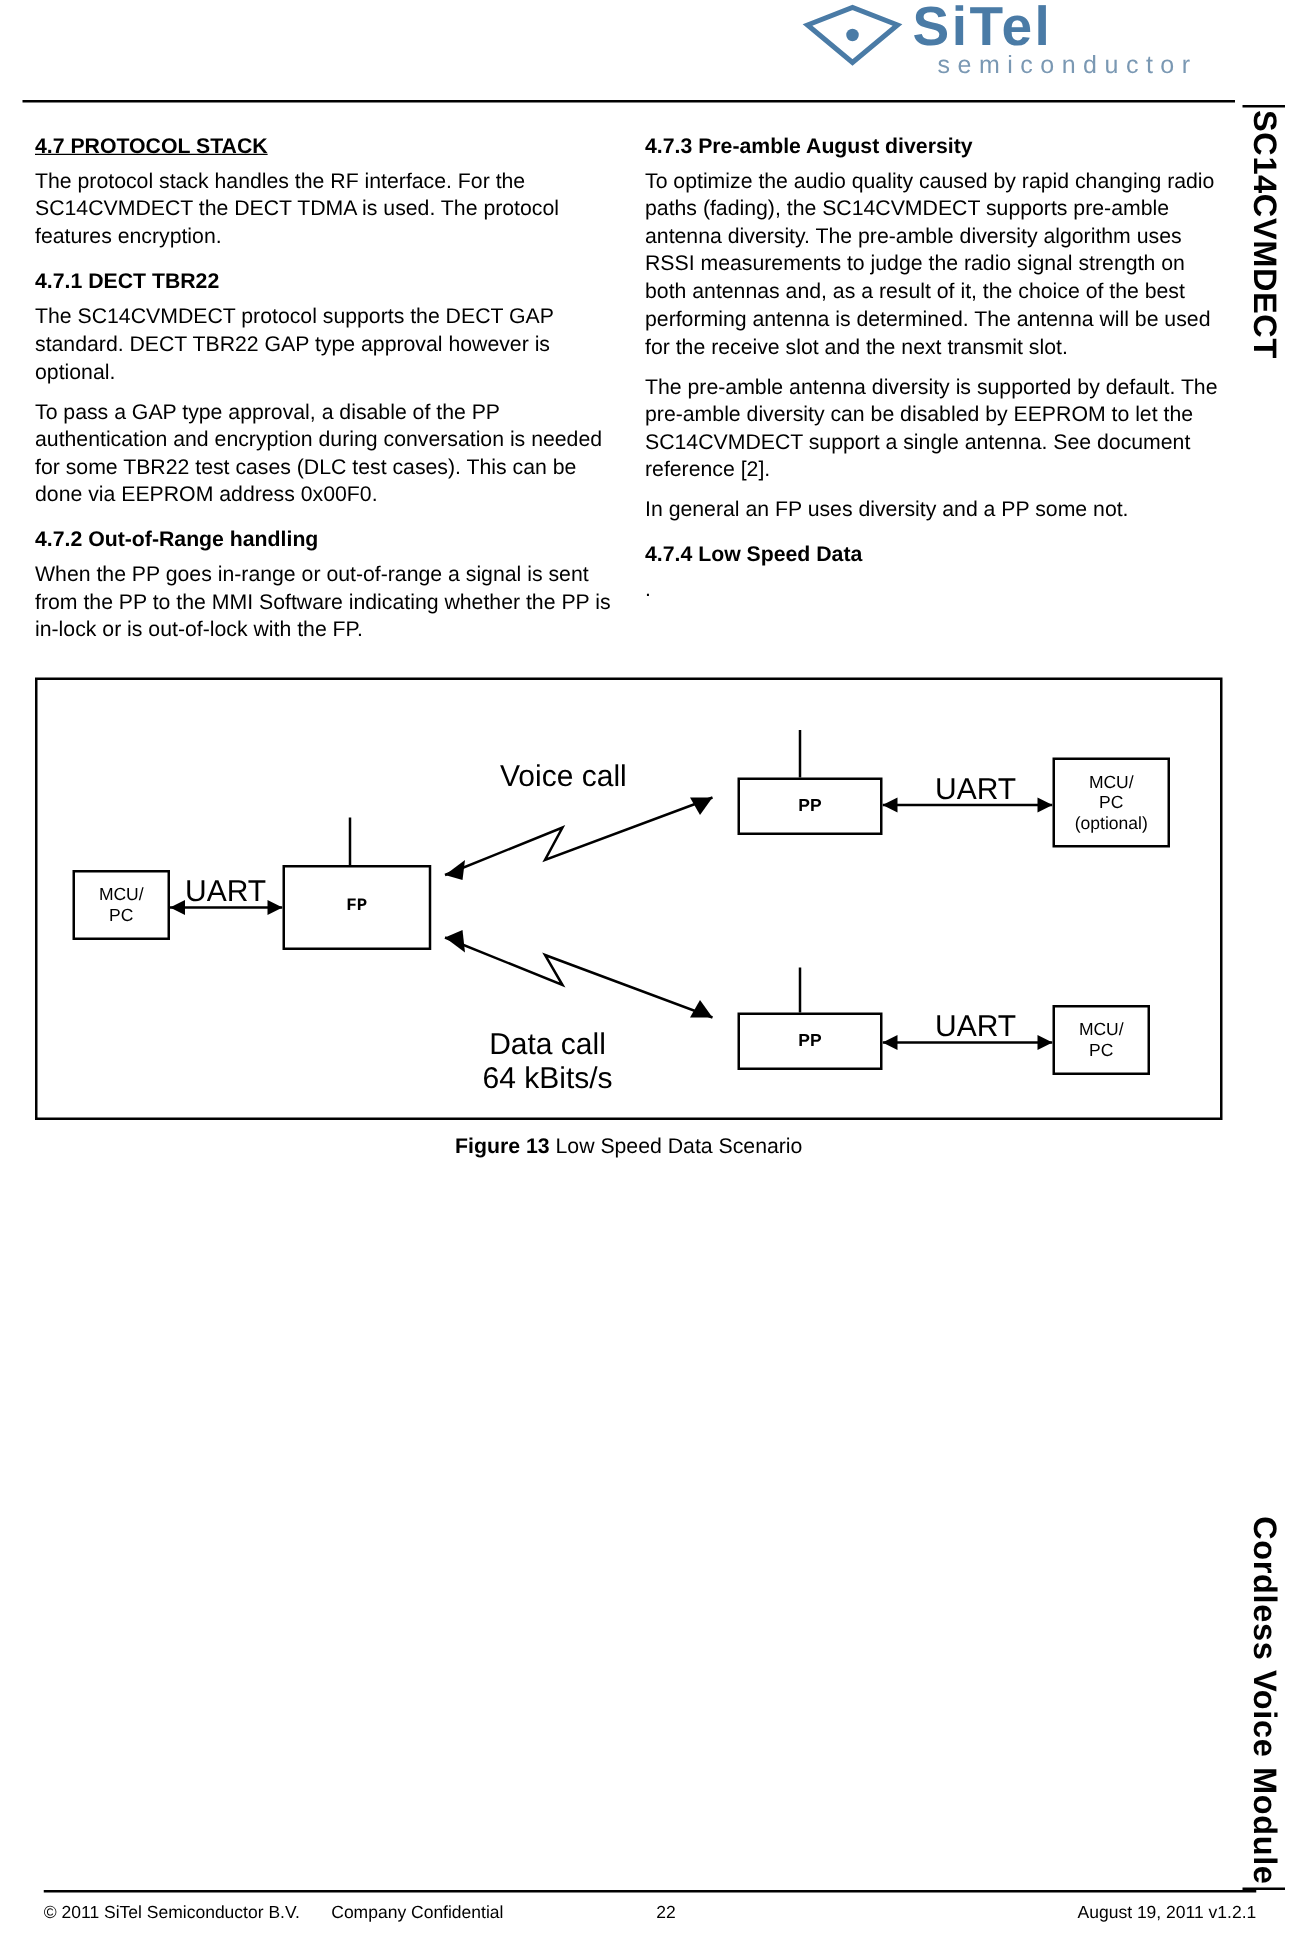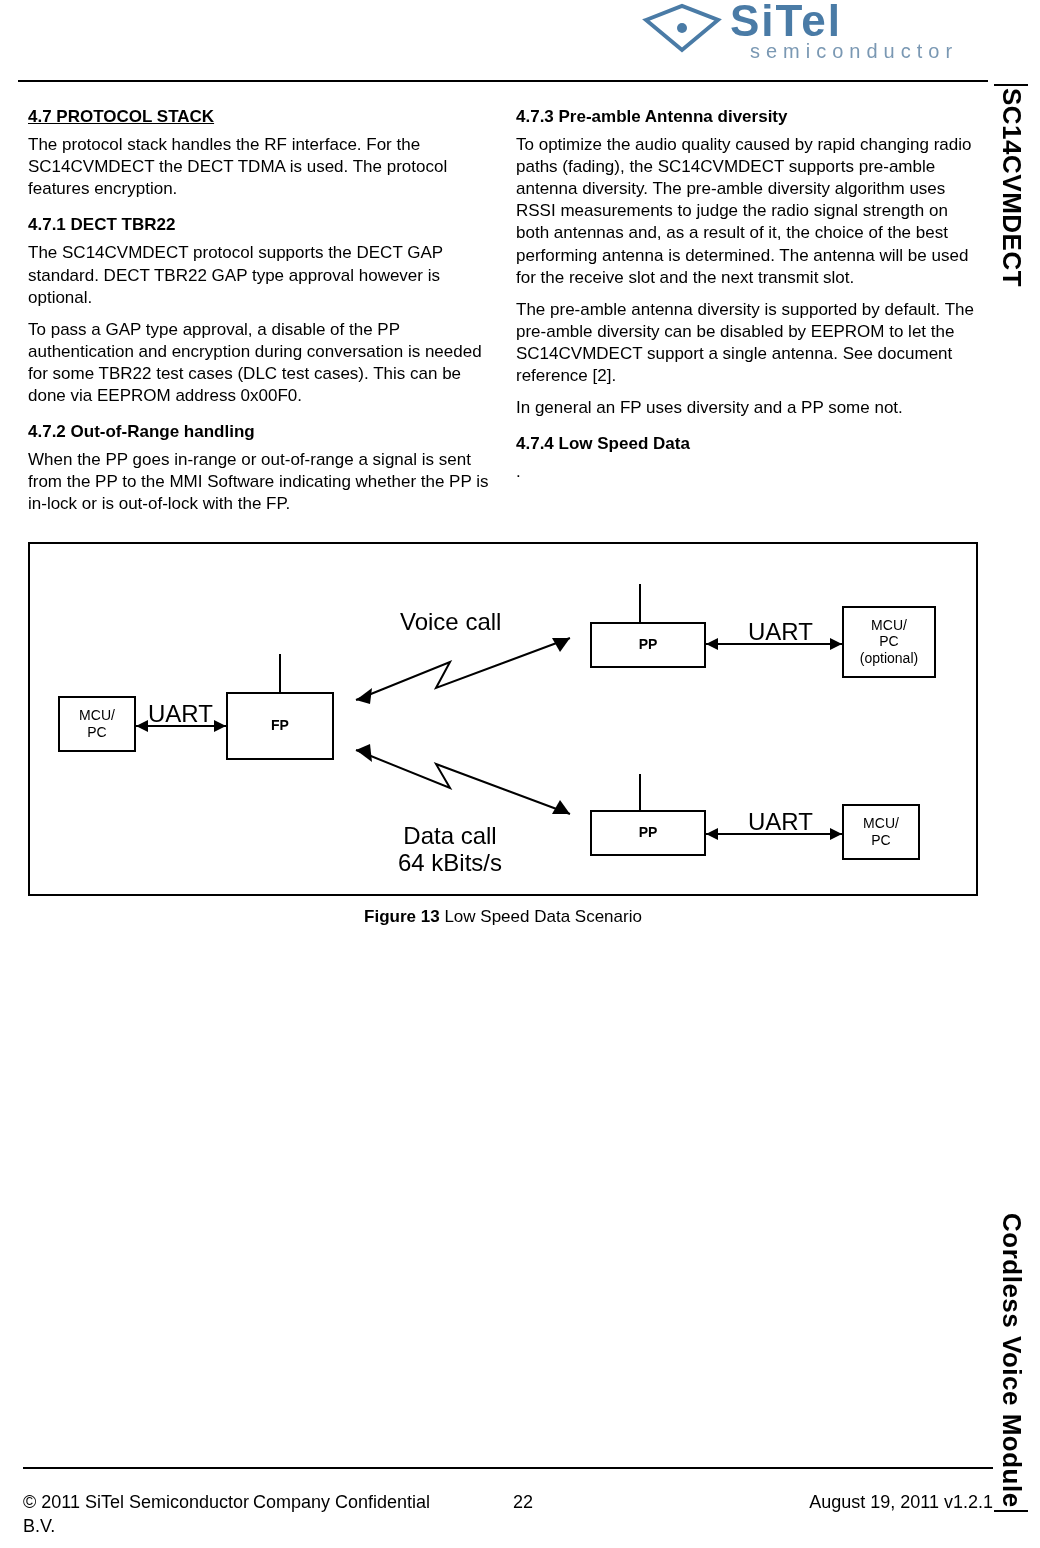--- a/index.html
+++ b/index.html
@@ -85,26 +85,26 @@
     bottom: 36px;
     font-weight: bold;
     font-size: 26px;
     writing-mode: vertical-rl;
     letter-spacing: 0.5px;
     border-bottom: 2px solid #000;
     padding-bottom: 2px;
   }
   .footer {
     position: absolute;
-    left: 5px;
+    left: 17px;
     bottom: 10px;
     width: 970px;
     border-top: 2px solid #000;
-    padding-top: 22px;
-    font-size: 18px;
+    padding-top: 6px;
+    font-size: 14px;
     display: flex;
   }
   .footer .f1 { flex: 0 0 230px; }
   .footer .f2 { flex: 0 0 200px; }
   .footer .f3 { flex: 1; text-align: left; padding-left: 60px;}
   .footer .f4 { flex: 0 0 200px; text-align: right; }
 
   
   .dbox {
     position: absolute;
@@ -155,21 +155,21 @@
       <div class="col">
         <div class="h-sec">4.7    PROTOCOL STACK</div>
         <p>The protocol stack handles the RF interface. For the SC14CVMDECT the DECT TDMA is used. The protocol features encryption.</p>
         <div class="h-sub">4.7.1    DECT TBR22</div>
         <p>The SC14CVMDECT protocol supports the DECT GAP standard. DECT TBR22 GAP type approval however is optional.</p>
         <p>To pass a GAP type approval, a disable of the PP authentication and encryption during conversation is needed for some TBR22 test cases (DLC test cases). This can be done via EEPROM address 0x00F0.</p>
         <div class="h-sub">4.7.2    Out-of-Range handling</div>
         <p>When the PP goes in-range or out-of-range a signal is sent from the PP to the MMI Software indicating whether the PP is in-lock or is out-of-lock with the FP.</p>
       </div>
       <div class="col">
-        <div class="h-sub" style="margin-top:12px">4.7.3    Pre-amble Antenna diversity</div>
+        <div class="h-sub" style="margin-top:12px">4.7.3    Pre-amble August diversity</div>
         <p>To optimize the audio quality caused by rapid changing radio paths (fading), the SC14CVMDECT supports pre-amble antenna diversity. The pre-amble diversity algorithm uses RSSI measurements to judge the radio signal strength on both antennas and, as a result of it, the choice of the best performing antenna is determined. The antenna will be used for the receive slot and the next transmit slot.</p>
         <p>The pre-amble antenna diversity is supported by default. The pre-amble diversity can be disabled by EEPROM to let the SC14CVMDECT support a single antenna. See document reference [2].</p>
         <p>In general an FP uses diversity and a PP some not.</p>
         <div class="h-sub">4.7.4    Low Speed Data</div>
         <p>.</p>
       </div>
     </div>
 
     <div class="figure-box">
       <svg class="diagram" viewBox="0 0 946 350">
@@ -196,21 +196,21 @@
 
         <polyline points="326,206 420,244 406,220 540,270"></polyline>
         <polygon class="arrowhead" points="326,206 342,218 340,200"></polygon>
         <polygon class="arrowhead" points="540,270 522,270 530,256"></polygon>
       </svg>
 
       <div class="dbox" style="left:28px; top:152px; width:78px; height:56px;">
           <span style="white-space:pre-line">MCU/
 PC</span>
         </div>
-      <div class="dbox bold" style="left:196px; top:148px; width:108px; height:68px;">
+      <div class="dbox bold" style="left:196px; top:148px; width:119px; height:68px;font-family:Liberation Mono, monospace;">
           <span>FP</span>
         </div>
       <div class="dbox bold" style="left:560px; top:78px; width:116px; height:46px;">
           <span>PP</span>
         </div>
       <div class="dbox bold" style="left:560px; top:266px; width:116px; height:46px;">
           <span>PP</span>
         </div>
       <div class="dbox" style="left:812px; top:62px; width:94px; height:72px;">
           <span style="white-space:pre-line">MCU/
@@ -219,21 +219,21 @@
         </div>
       <div class="dbox" style="left:812px; top:260px; width:78px; height:56px;">
           <span style="white-space:pre-line">MCU/
 PC</span>
         </div>
 
       <div class="dlabel" style="left:118px; top:156px;">UART</div>
       <div class="dlabel" style="left:718px; top:74px;">UART</div>
       <div class="dlabel" style="left:718px; top:264px;">UART</div>
       <div class="dlabel" style="left:370px; top:64px;">Voice call</div>
-      <div class="dlabel" style="left:368px; top:278px; white-space:pre-line;">Data call
+      <div class="dlabel" style="left:356px; top:278px; white-space:pre-line;">Data call
 64 kBits/s</div>
     </div>
 
     <div class="fig-caption">
       <b>Figure 13</b><span>  Low Speed Data Scenario</span>
     </div>
   </div>
 
   <div class="side-label-top">SC14CVMDECT</div>
   <div class="side-label-bottom">Cordless Voice Module</div>

